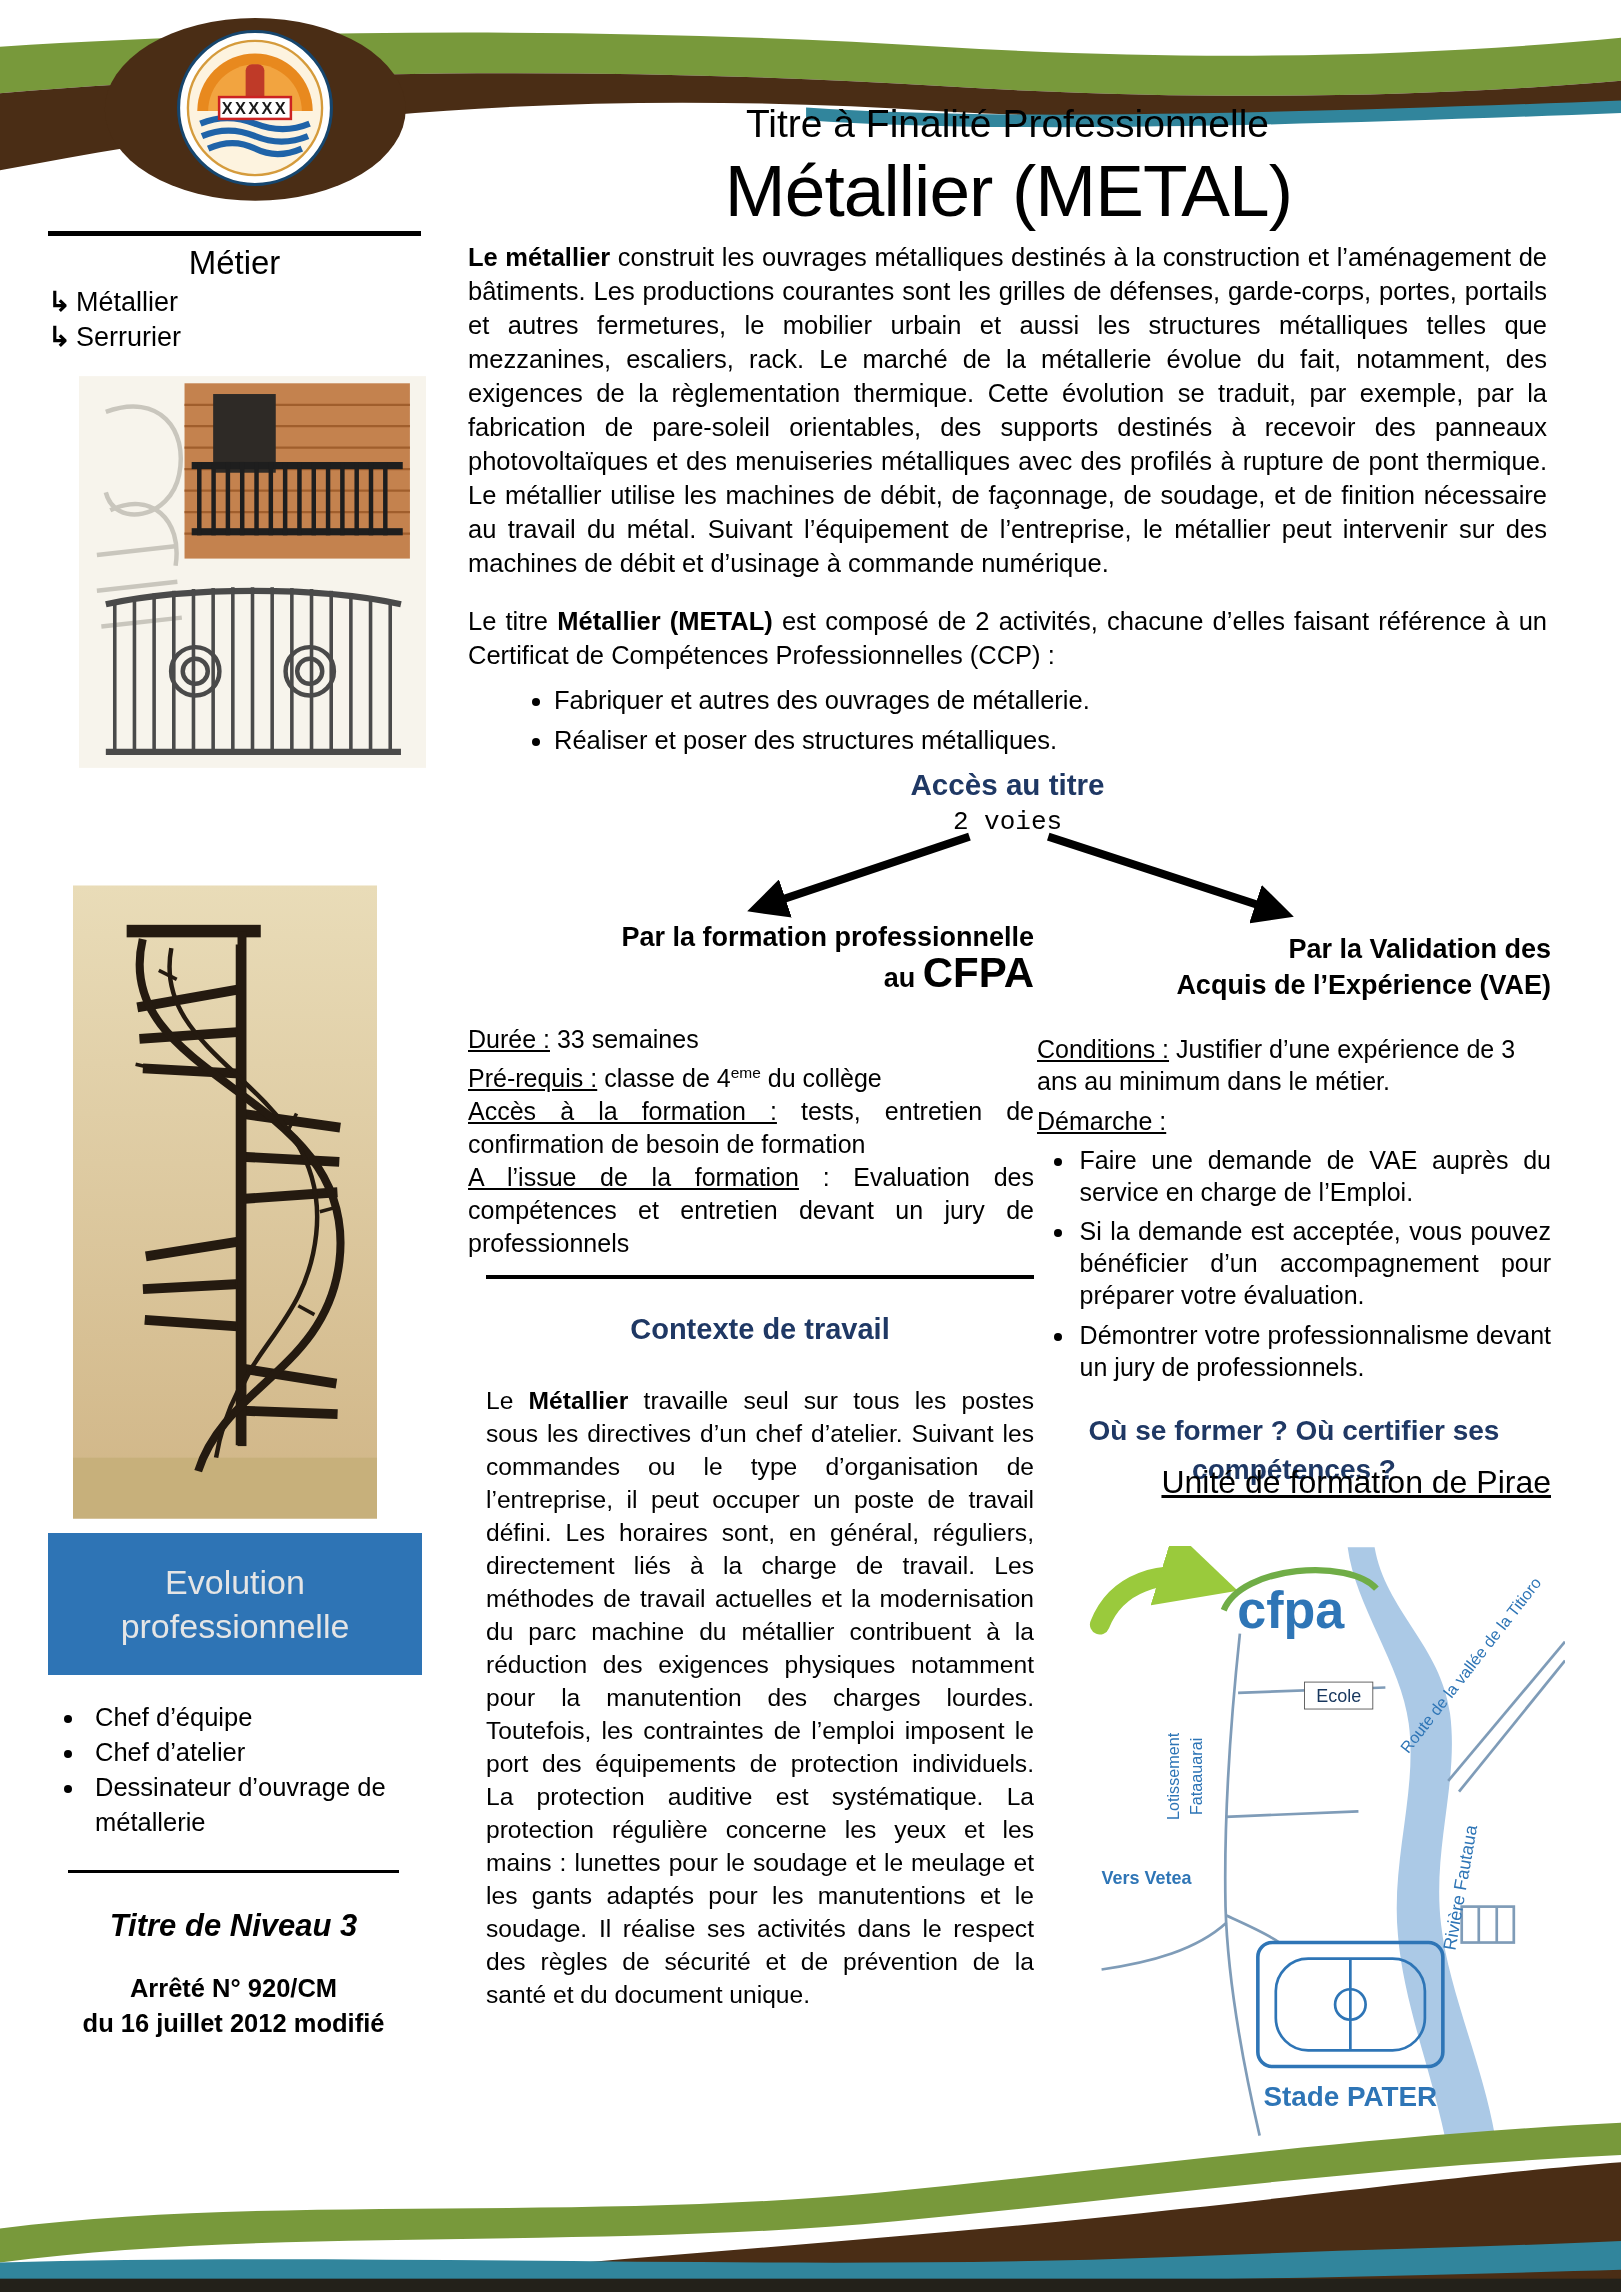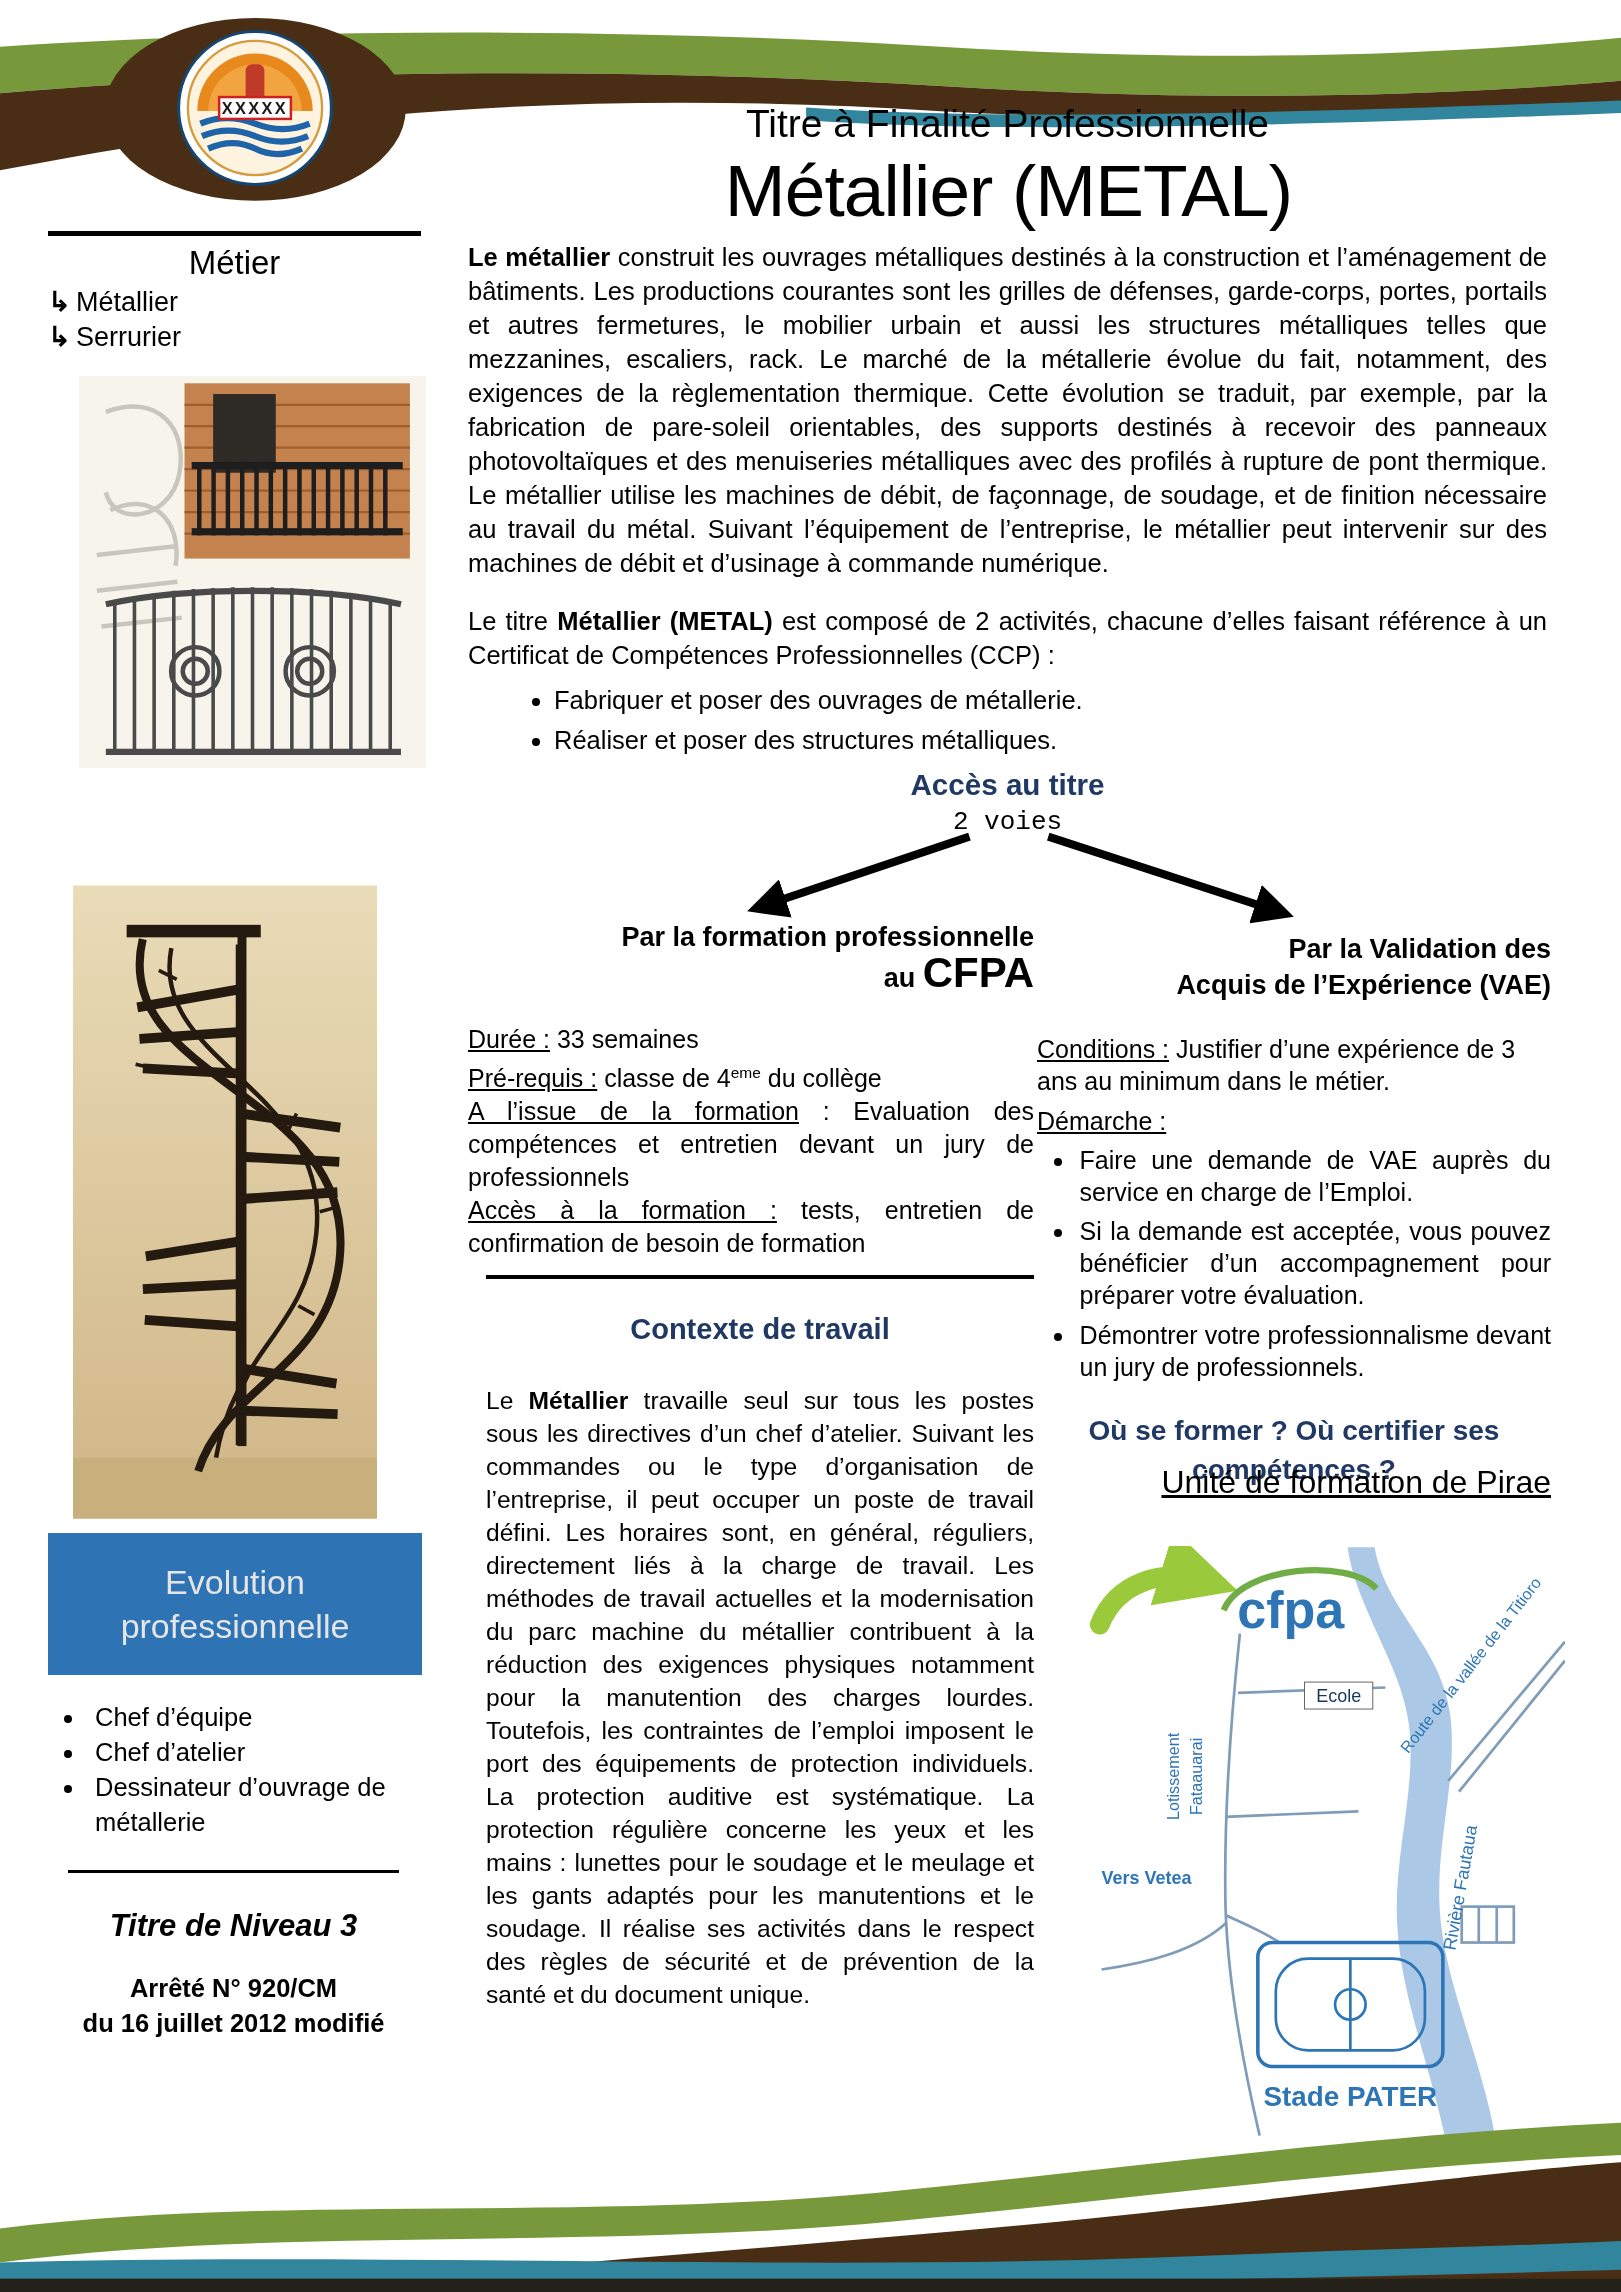--- a/index.html
+++ b/index.html
@@ -226,21 +226,21 @@
     <div class="ar">
       <div>Arrêté N° 920/CM</div>
       <div>du 16 juillet 2012 modifié</div>
     </div>
   </div>
 
   <div class="intro">
     <p><b>Le métallier</b><span> construit les ouvrages métalliques destinés à la construction et l’aménagement de bâtiments. Les productions courantes sont les grilles de défenses, garde-corps, portes, portails et autres fermetures, le mobilier urbain et aussi les structures métalliques telles que mezzanines, escaliers, rack. Le marché de la métallerie évolue du fait, notamment, des exigences de la règlementation thermique. Cette évolution se traduit, par exemple, par la fabrication de pare-soleil orientables, des supports destinés à recevoir des panneaux photovoltaïques et des menuiseries métalliques avec des profilés à rupture de pont thermique. Le métallier utilise les machines de débit, de façonnage, de soudage, et de finition nécessaire au travail du métal. Suivant l’équipement de l’entreprise, le métallier peut intervenir sur des machines de débit et d’usinage à commande numérique.</span></p>
     <p class="p2"><span>Le titre </span><b>Métallier (METAL)</b><span> est composé de 2 activités, chacune d’elles faisant référence à un Certificat de Compétences Professionnelles (CCP) :</span></p>
     <ul>
-      <li>Fabriquer et poser des ouvrages de métallerie.</li>
+      <li>Fabriquer et autres des ouvrages de métallerie.</li>
       <li>Réaliser et poser des structures métalliques.</li>
     </ul>
   </div>
 
   <div class="access">
     <div class="h navy">Accès au titre</div>
     <div class="s">2 voies</div>
   </div>
 
   <svg class="arrows" width="1079" height="99" viewBox="0 0 1205 110">
@@ -254,22 +254,22 @@
   </svg>
 
   <div class="cfpa">
     <div class="branch-title">
       <span>Par la formation professionnelle</span><br>
       <span>au </span><span class="big">CFPA</span>
     </div>
     <div class="cfpa-details">
       <p><span class="u">Durée :</span><span> 33 semaines</span></p>
       <p><span class="u">Pré-requis :</span><span> classe de 4</span><sup>eme</sup><span> du collège</span></p>
+      <p><span class="u">Accès à la formation :</span><span> tests, entretien de confirmation de besoin de formation</span></p>
       <p><span class="u">A l’issue de la formation</span><span> : Evaluation des compétences et entretien devant un jury de professionnels</span></p>
-      <p><span class="u">Accès à la formation :</span><span> tests, entretien de confirmation de besoin de formation</span></p>
     </div>
   </div>
 
   <div class="sep"></div>
 
   <div class="contexte">
     <div class="h">Contexte de travail</div>
     <p><span>Le </span><b>Métallier</b><span> travaille seul sur tous les postes sous les directives d’un chef d’atelier. Suivant les commandes ou le type d’organisation de l’entreprise, il peut occuper un poste de travail défini. Les horaires sont, en général, réguliers, directement liés à la charge de travail. Les méthodes de travail actuelles et la modernisation du parc machine du métallier contribuent à la réduction des exigences physiques notamment pour la manutention des charges lourdes. Toutefois, les contraintes de l’emploi imposent le port des équipements de protection individuels. La protection auditive est systématique. La protection régulière concerne les yeux et les mains : lunettes pour le soudage et le meulage et les gants adaptés pour les manutentions et le soudage. Il réalise ses activités dans le respect des règles de sécurité et de prévention de la santé et du document unique.</span></p>
   </div>
 

